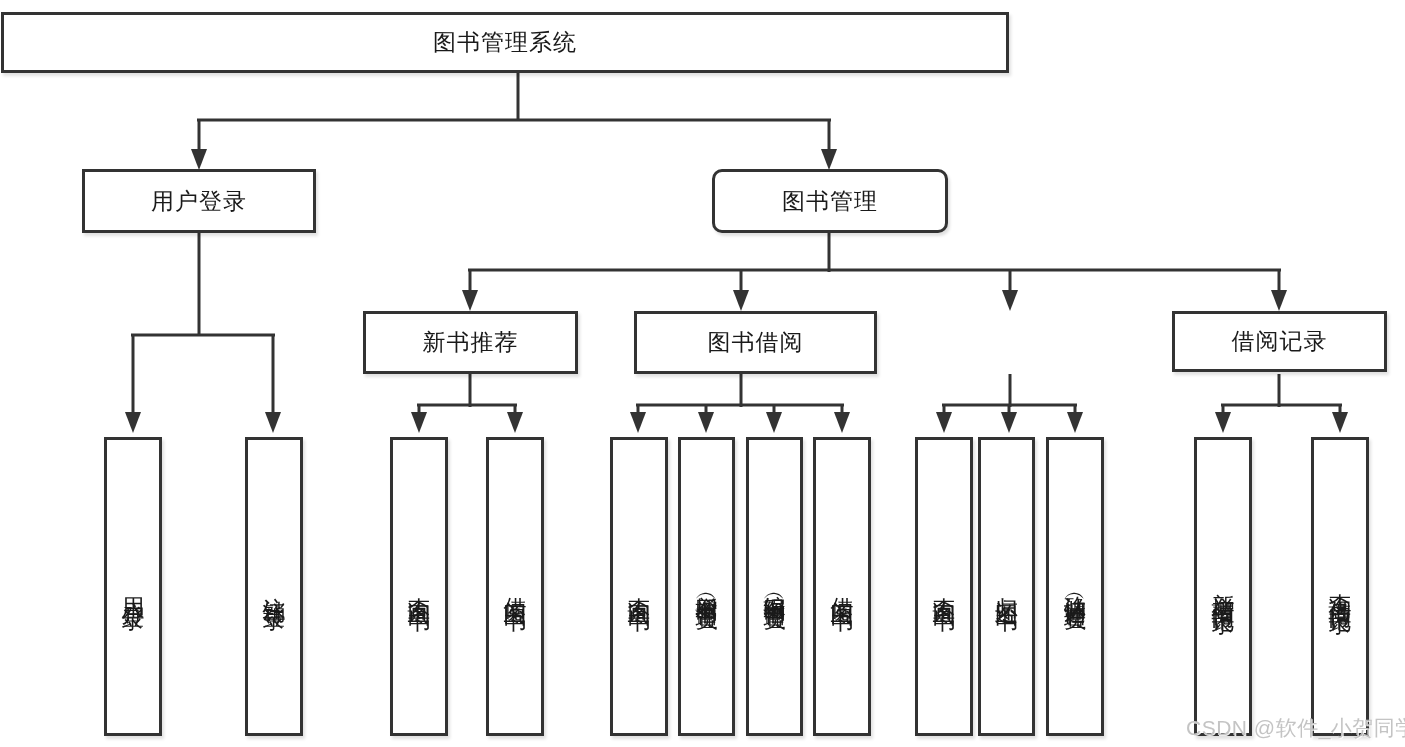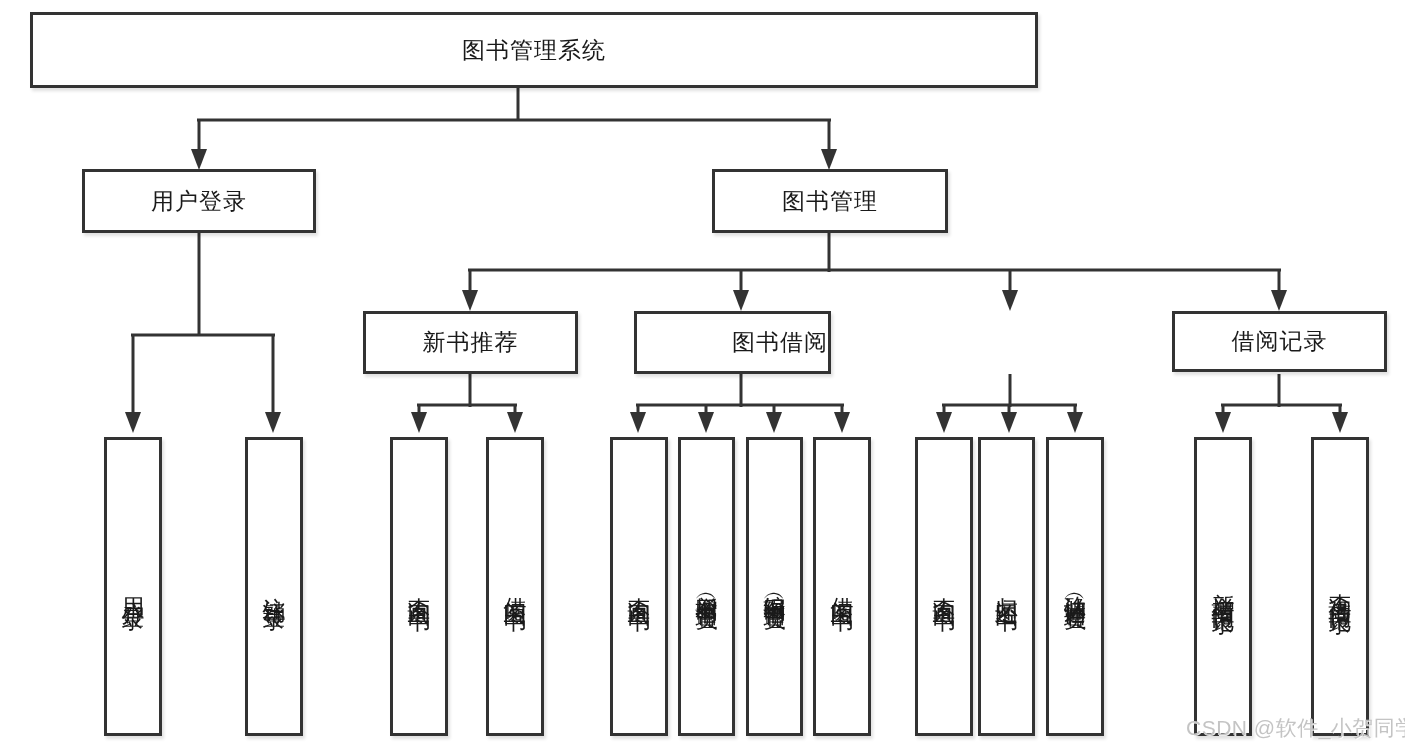--- a/index.html
+++ b/index.html
@@ -41,25 +41,25 @@
     writing-mode: vertical-rl;
     text-orientation: mixed;
     font-size: 23px;
     line-height: 1;
     letter-spacing: 4px;
     white-space: nowrap;
   }
   .vtext.long { letter-spacing: 2px; font-size: 22px; }
 
   
-  .root  { left: 30px;  top: 12px;  width: 1008px; height: 76px; }
+  .root  { left: 1px;  top: 12px;  width: 1008px; height: 61px; }
   .l2-0  { left: 82px;  top: 169px; width: 234px;  height: 64px; }
-  .l2-1  { left: 712px; top: 169px; width: 236px;  height: 64px; }
+  .l2-1  { left: 712px; top: 169px; width: 236px;  height: 64px; border-radius: 10px; }
   .l3-0  { left: 363px; top: 311px; width: 215px;  height: 63px; text-align: right; }
-  .l3-1  { left: 634px; top: 311px; width: 197px;  height: 63px; justify-content: flex-end; }
+  .l3-1  { left: 634px; top: 311px; width: 243px;  height: 63px; }
   .l3-2  { left: 903px; top: 311px; width: 215px;  height: 63px; }
   .l3-3  { left: 1172px;top: 311px; width: 215px;  height: 61px; }
   .leaf-0  { left: 104px; }
   .leaf-1  { left: 245px; }
   .leaf-2  { left: 390px; }
   .leaf-3  { left: 486px; }
   .leaf-4  { left: 610px; }
   .leaf-5  { left: 678px; width: 57px; }
   .leaf-6  { left: 746px; width: 57px; }
   .leaf-7  { left: 813px; }

